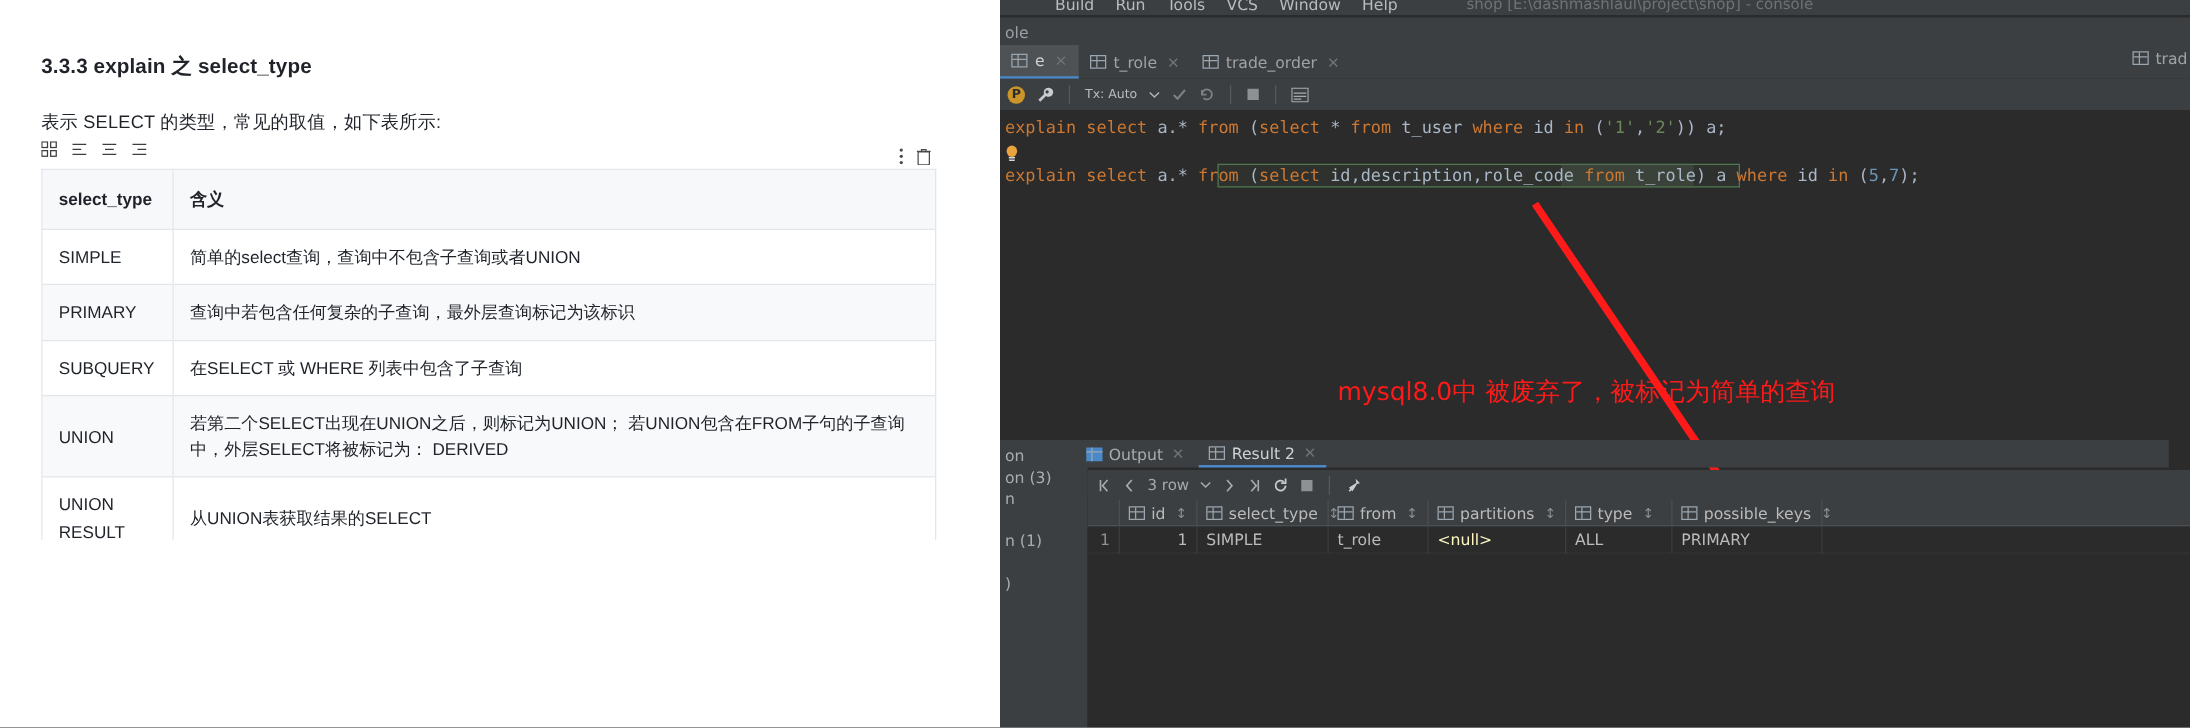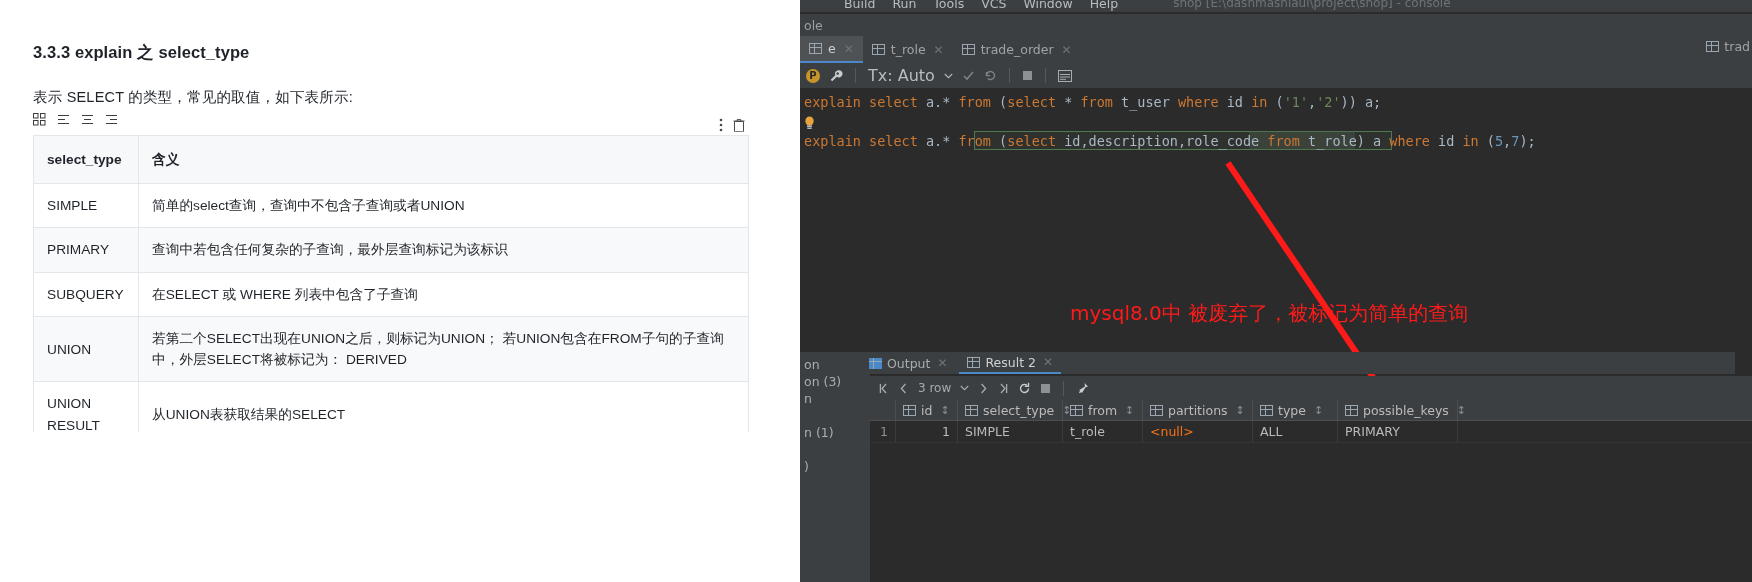--- a/index.html
+++ b/index.html
@@ -158,21 +158,21 @@
   }
   .tb-sep { width:1px; height:15px; background:#55595b; margin: 0 3px; }
   .db-badge {
     width: 14px; height: 14px; border-radius: 50%;
     background: #c9952b; color: #2b2b2b;
     font-size: 10px; font-weight: bold;
     display: flex; align-items: center; justify-content: center;
   }
   .tb-ico { color: #a9acae; display:flex; align-items:center; }
   .tb-ico.dim { color: #7d8284; }
-  .tb-text { color: #b9bcbf; font-size: 16px; }
+  .tb-text { color: #b9bcbf; font-size: 10px; }
 
   
   .ide-gutter {
     position: absolute; left: 0; top: 88px;
     width: 9px; height: 300px;
     background: #313335;
   }
 
   
   .ide-code {
@@ -261,21 +261,21 @@
     display: flex; align-items: center; height: 22px;
     color: #bbbbbb; font-size: 12.5px;
     border-bottom: 1px solid #323436;
   }
   .rs-row .cell {
     padding: 0 7px; height: 22px; line-height: 22px;
     border-right: 1px solid #3a3d3f; white-space: nowrap; overflow: hidden;
   }
   .cell.rownum { color: #8d9194; text-align: right; }
   .cell.idnum  { text-align: right; }
-  .cell.nullv  { color: #f97316; }
+  .cell.nullv  { color: #fef9c3; }
 
   svg { display:block; }
 </style>
 </head>
 <body>
 
 <div id="doc-pane">
   <div class="doc-inner">
 
     <div class="doc-h3">3.3.3 explain 之 select_type</div>

